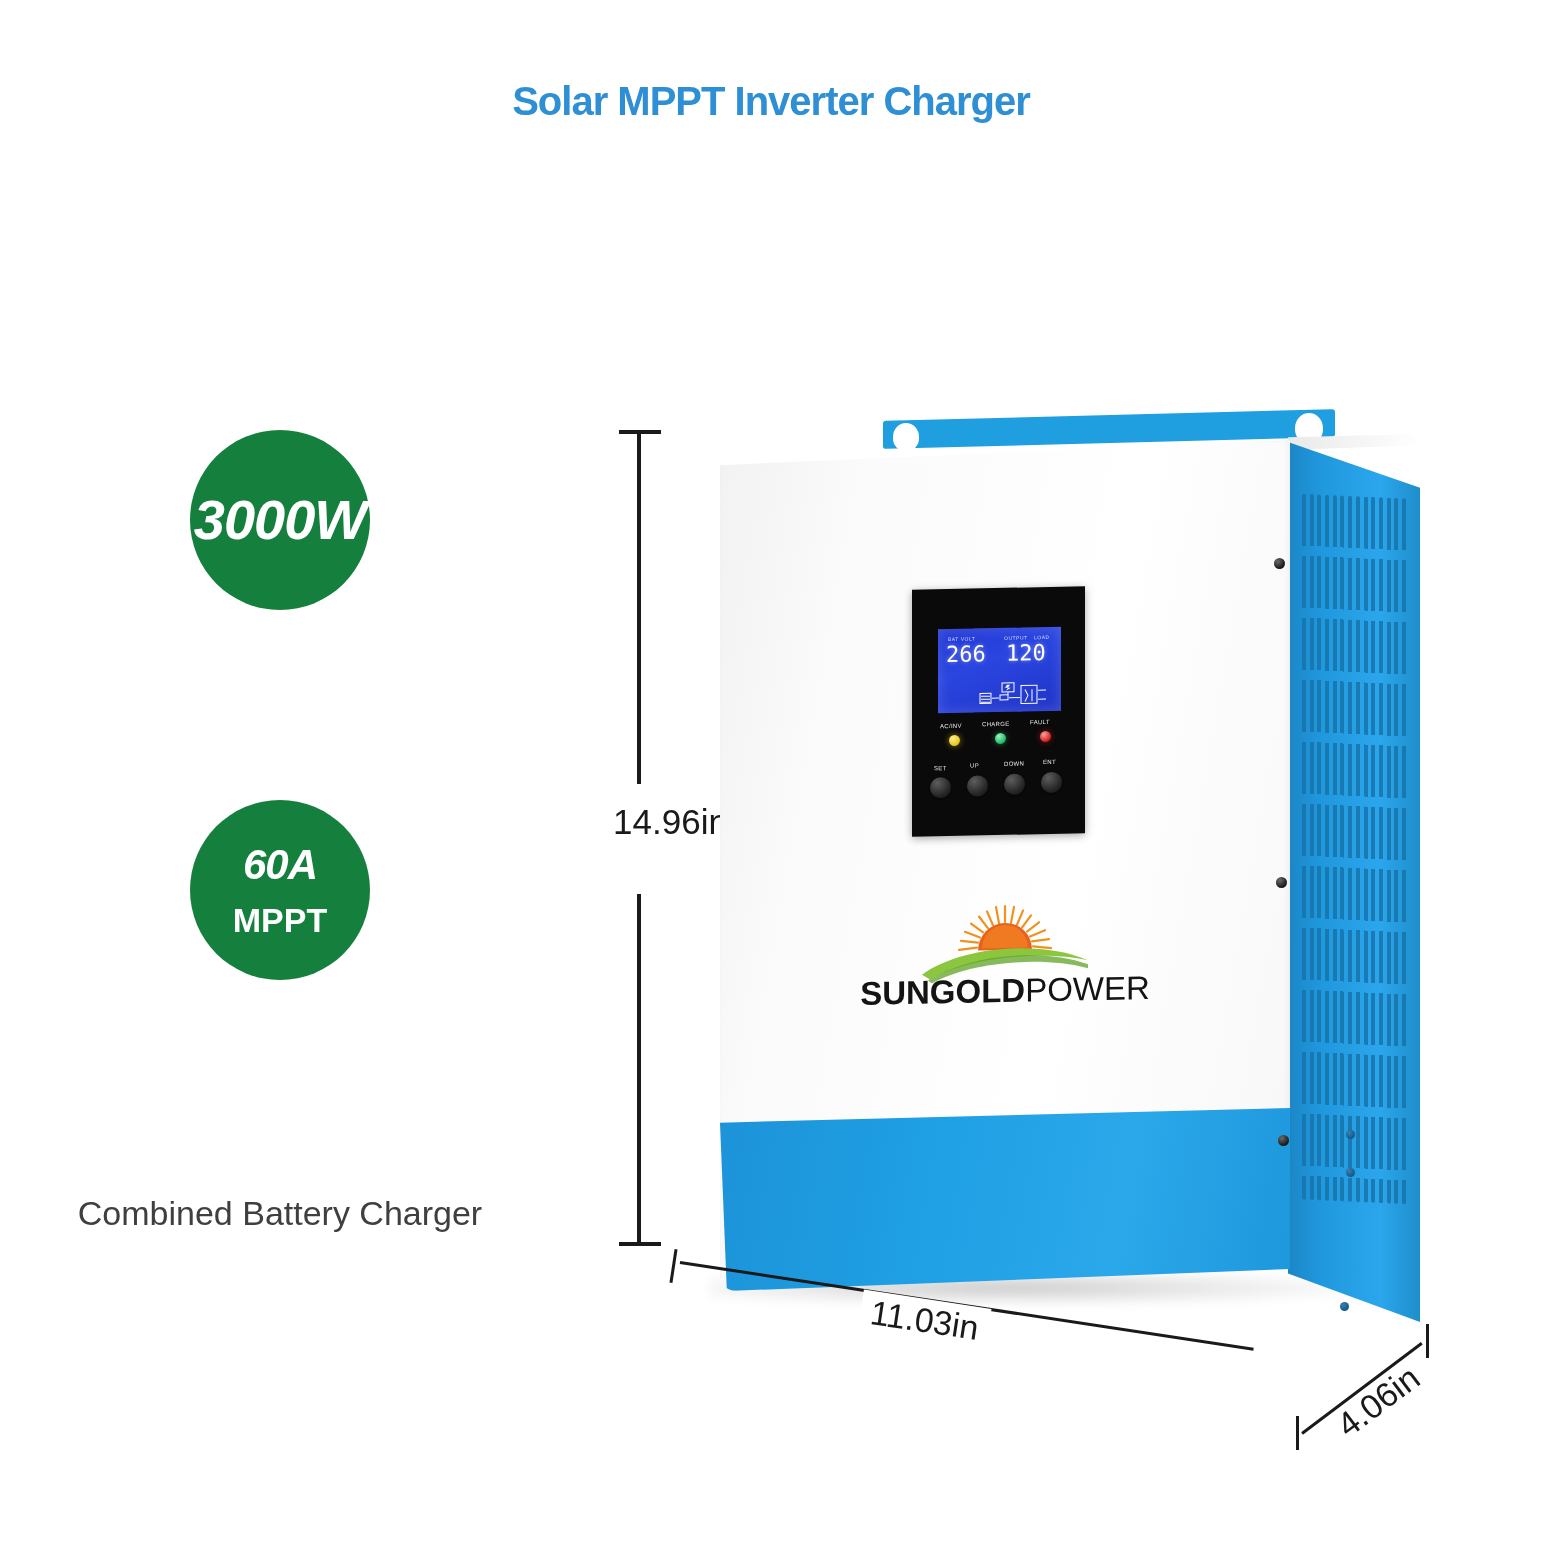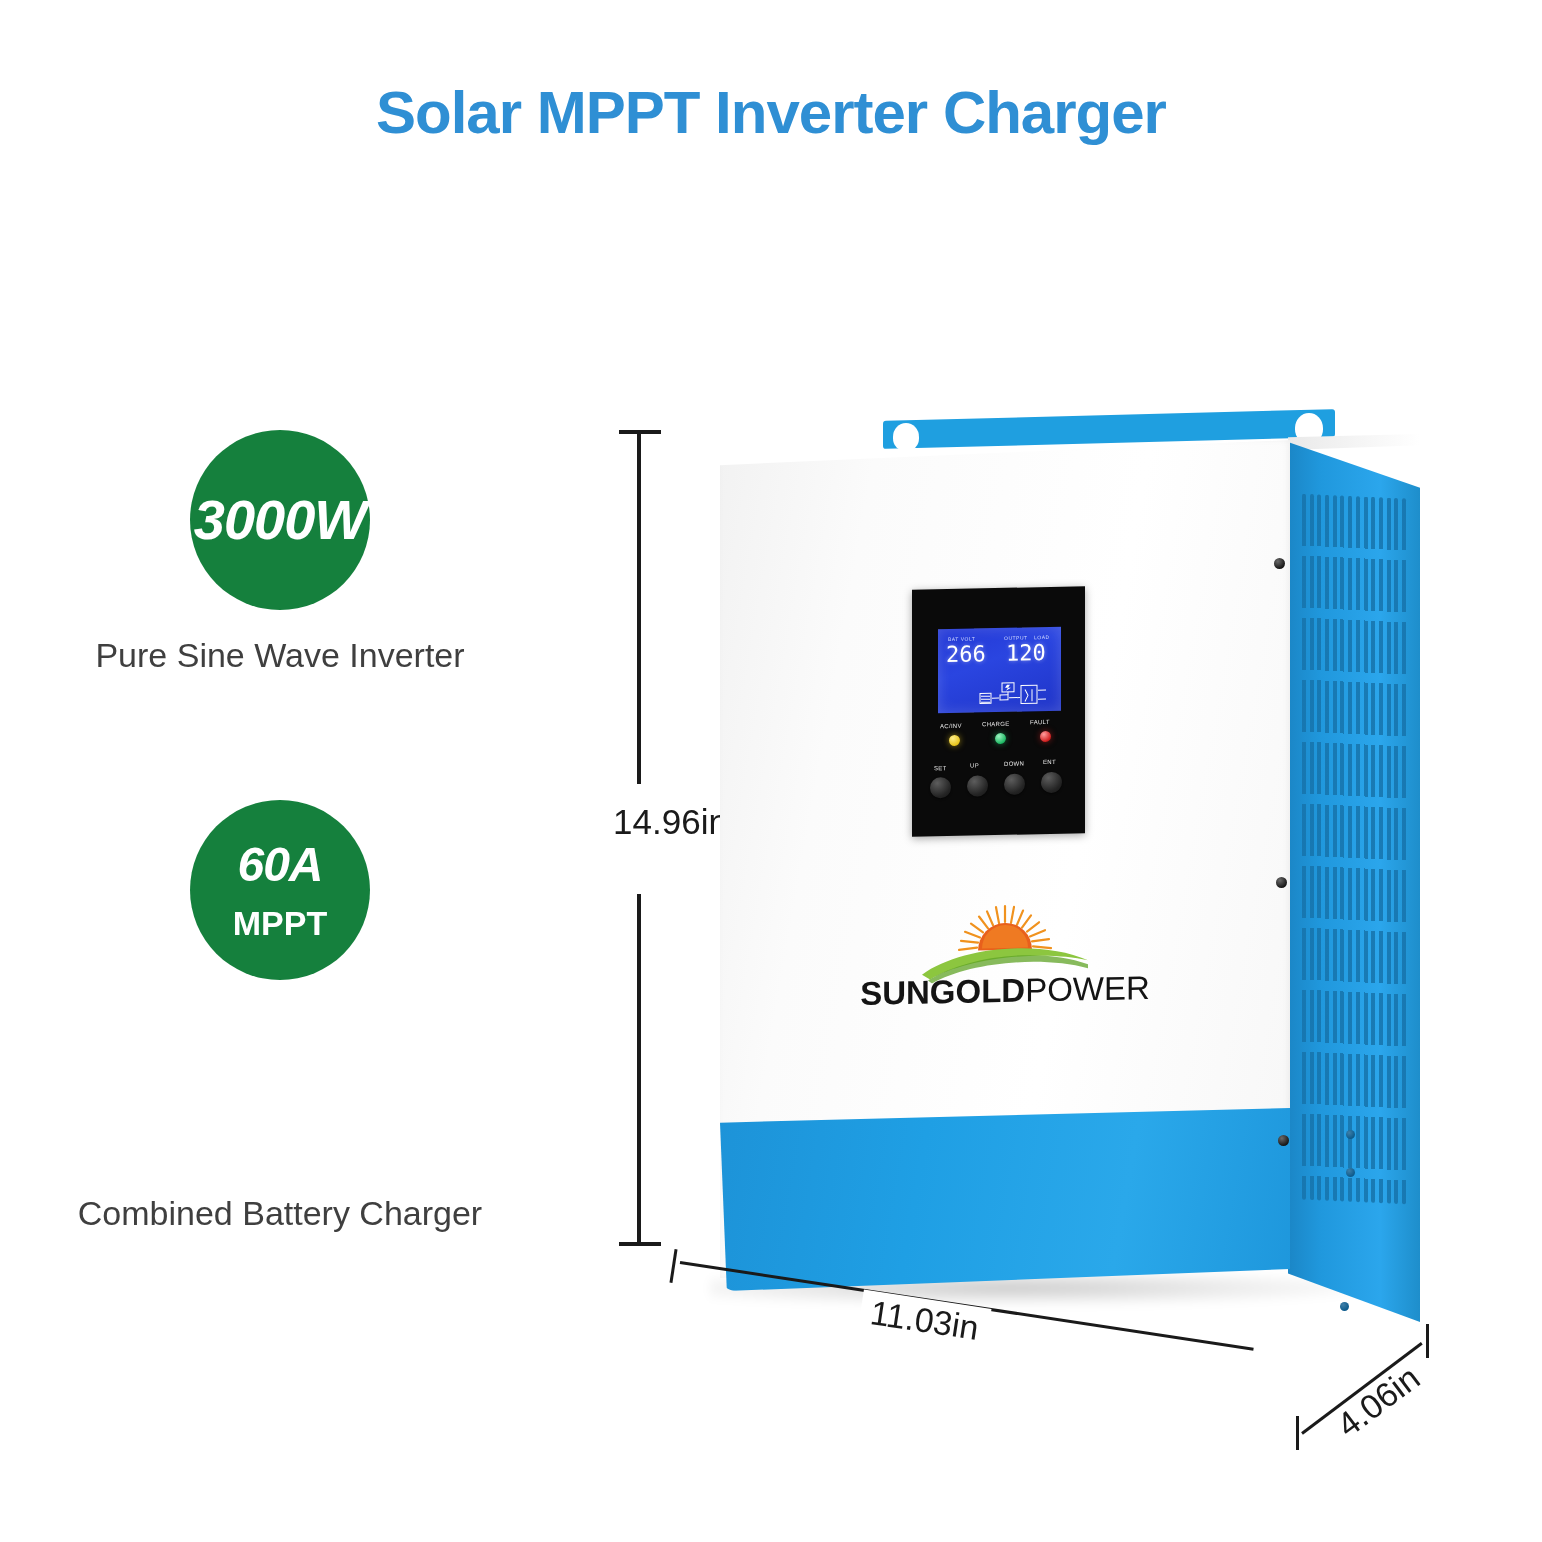--- a/index.html
+++ b/index.html
@@ -26,21 +26,21 @@
   }
   #title-line-1 {
     font-size: 62px;
     font-weight: bold;
     color: #2f8fd4;
     letter-spacing: -1px;
     line-height: 1.05;
     white-space: nowrap;
   }
   #title-line-2 {
-    font-size: 60px;
+    font-size: 40px;
     font-weight: bold;
     color: #2f8fd4;
     letter-spacing: -1px;
     line-height: 1.18;
     white-space: nowrap;
   }
 
   
   .feature {
     position: absolute;
@@ -65,21 +65,21 @@
     line-height: 1;
   }
   .circle-primary {
     color: #ffffff;
     font-weight: bold;
     font-style: italic;
     font-size: 56px;
     letter-spacing: -1px;
     white-space: nowrap;
   }
-  #feature-1 .circle-primary { font-size: 48px; margin-bottom: 17px; }
+  #feature-1 .circle-primary { font-size: 42px; margin-bottom: 17px; }
   .circle-secondary {
     color: #ffffff;
     font-weight: bold;
     font-size: 34px;
     letter-spacing: 0px;
     white-space: nowrap;
   }
   .feature-label {
     margin-top: 26px;
     font-size: 34px;
@@ -486,21 +486,20 @@
 <body>
 
 <div id="header">
   <div id="title-line-2">Solar MPPT Inverter Charger</div>
 </div>
 
 <div class="feature" id="feature-0">
   <div class="feature-circle">
     <span class="circle-primary">3000W</span>
   </div>
-  <div class="feature-label">Pure Sine Wave Inverter</div>
 </div>
 
 <div class="feature" id="feature-1">
   <div class="feature-circle">
     <span class="circle-primary">60A</span>
     <span class="circle-secondary">MPPT</span>
   </div>
 </div>
 
 <div class="feature" id="feature-2">

